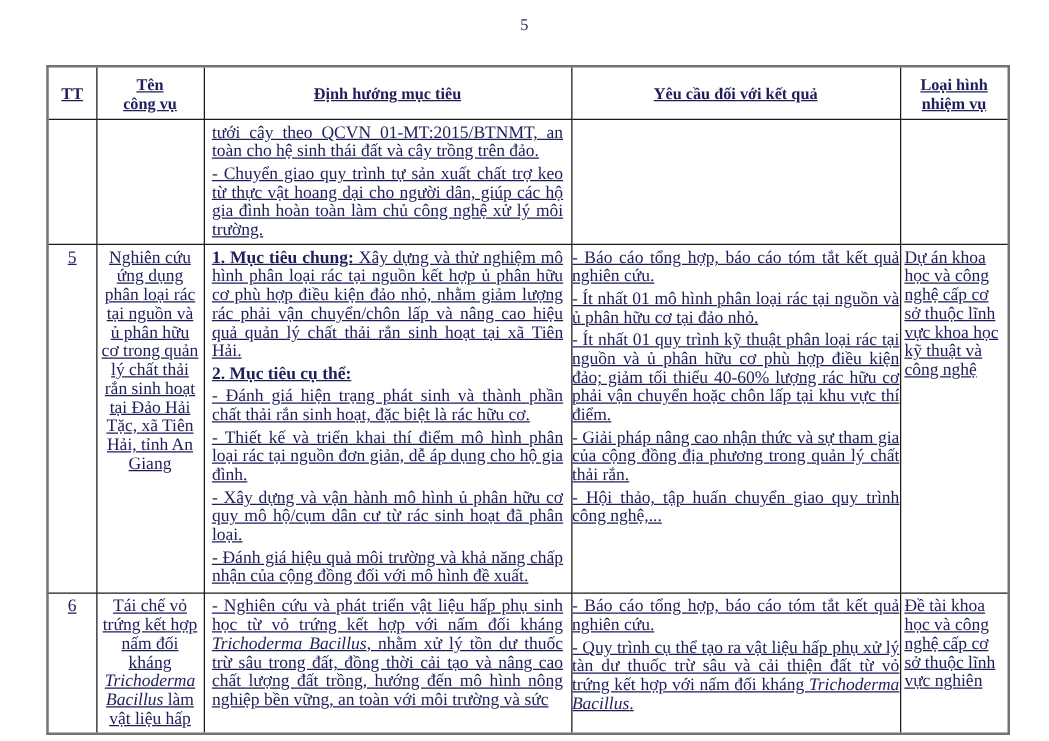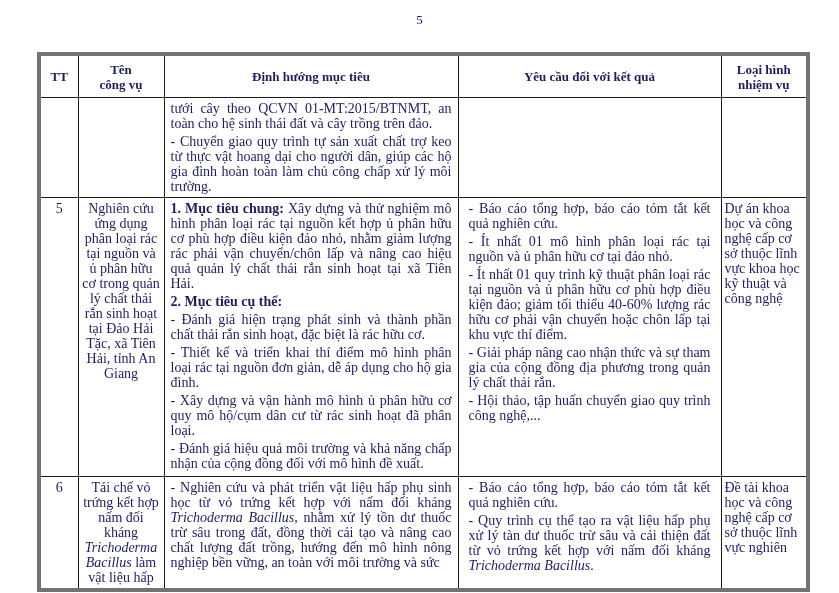--- a/index.html
+++ b/index.html
@@ -19,21 +19,22 @@
     font-size: 13px;
     margin-top: 12px;
     height: 16px;
   }
   table.tasks {
     border-collapse: collapse;
     table-layout: fixed;
     margin-left: 37px;
     margin-top: 24px;
     width: 769px;
-    border: 4px solid #737373;
+    border: 2px solid #737373;
+    text-decoration: underline;
   }
   table.tasks th, table.tasks td {
     border: 1px solid #1a1a1a;
     vertical-align: top;
     font-size: 14px;
     line-height: 15px;
     overflow: hidden;
   }
   table.tasks th {
     font-weight: bold;
@@ -43,21 +44,21 @@
     height: 37px;
     padding: 2px 3px;
     font-size: 13px;
   }
   td p { margin: 0 0 3px 0; }
   td p:last-child { margin-bottom: 0; }
   .col-tt     { text-align: center; padding: 3px 2px; }
   .col-ten    { text-align: center; padding: 3px 3px; }
   .col-dinh   { padding: 3px 6px; }
   .col-dinh p { text-align: justify; }
-  .col-yeucau { padding: 3px 10px; }
+  .col-yeucau { padding: 3px 0; }
   .col-yeucau p { text-align: justify; }
   .col-loai   { text-align: left; padding: 3px 3px; }
   tr.row-0 td { height: 93px; }
   tr.row-1 td { height: 272px; }
   tr.row-2 td { height: 92px; }
 </style>
 </head>
 <body>
 
 <div class="page-number">5</div>
@@ -80,21 +81,21 @@
       <th>Loại hình
 nhiệm vụ</th>
     </tr>
   </thead>
   <tbody id="table-body">
       <tr class="row-0">
         <td class="col-tt"></td>
         <td class="col-ten"></td>
         <td class="col-dinh">
           <p><span>tưới cây theo QCVN 01-MT:2015/BTNMT, an toàn cho hệ sinh thái đất và cây trồng trên đảo.</span></p>
-          <p><span>- Chuyển giao quy trình tự sản xuất chất trợ keo từ thực vật hoang dại cho người dân, giúp các hộ gia đình hoàn toàn làm chủ công chấp xử lý môi trường.</span></p>
+          <p><span>- Chuyển giao quy trình tự sản xuất chất trợ keo từ thực vật hoang dại cho người dân, giúp các hộ gia đình hoàn toàn làm chủ công nghệ xử lý môi trường.</span></p>
         </td>
         <td class="col-yeucau"></td>
         <td class="col-loai"></td>
       </tr>
       <tr class="row-1">
         <td class="col-tt">
           <p><span>5</span></p>
         </td>
         <td class="col-ten">
           <p><span>Nghiên cứu ứng dụng phân loại rác tại nguồn và ủ phân hữu cơ trong quản lý chất thải rắn sinh hoạt tại Đảo Hải Tặc, xã Tiên Hải, tỉnh An Giang</span></p>

